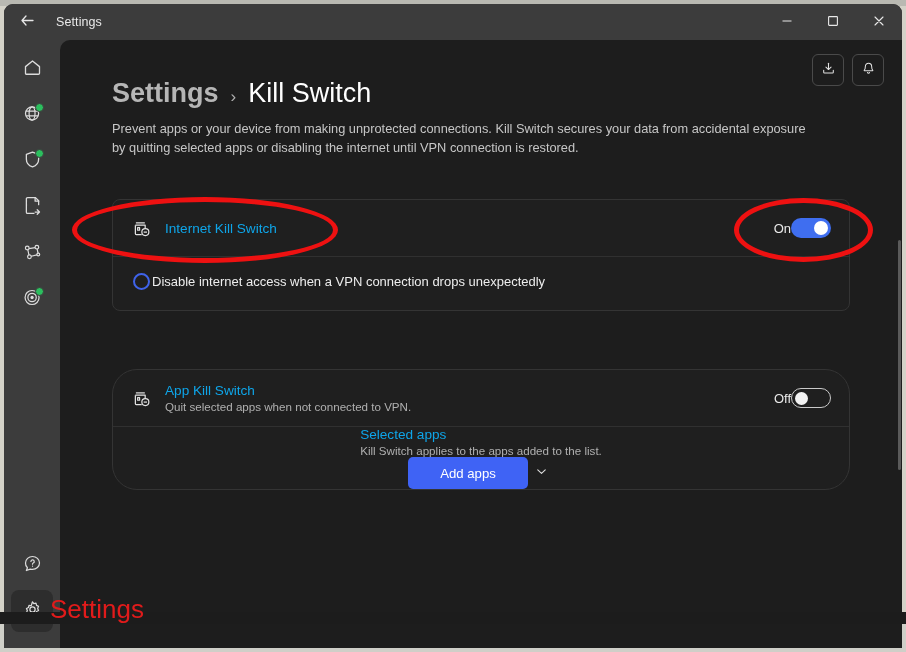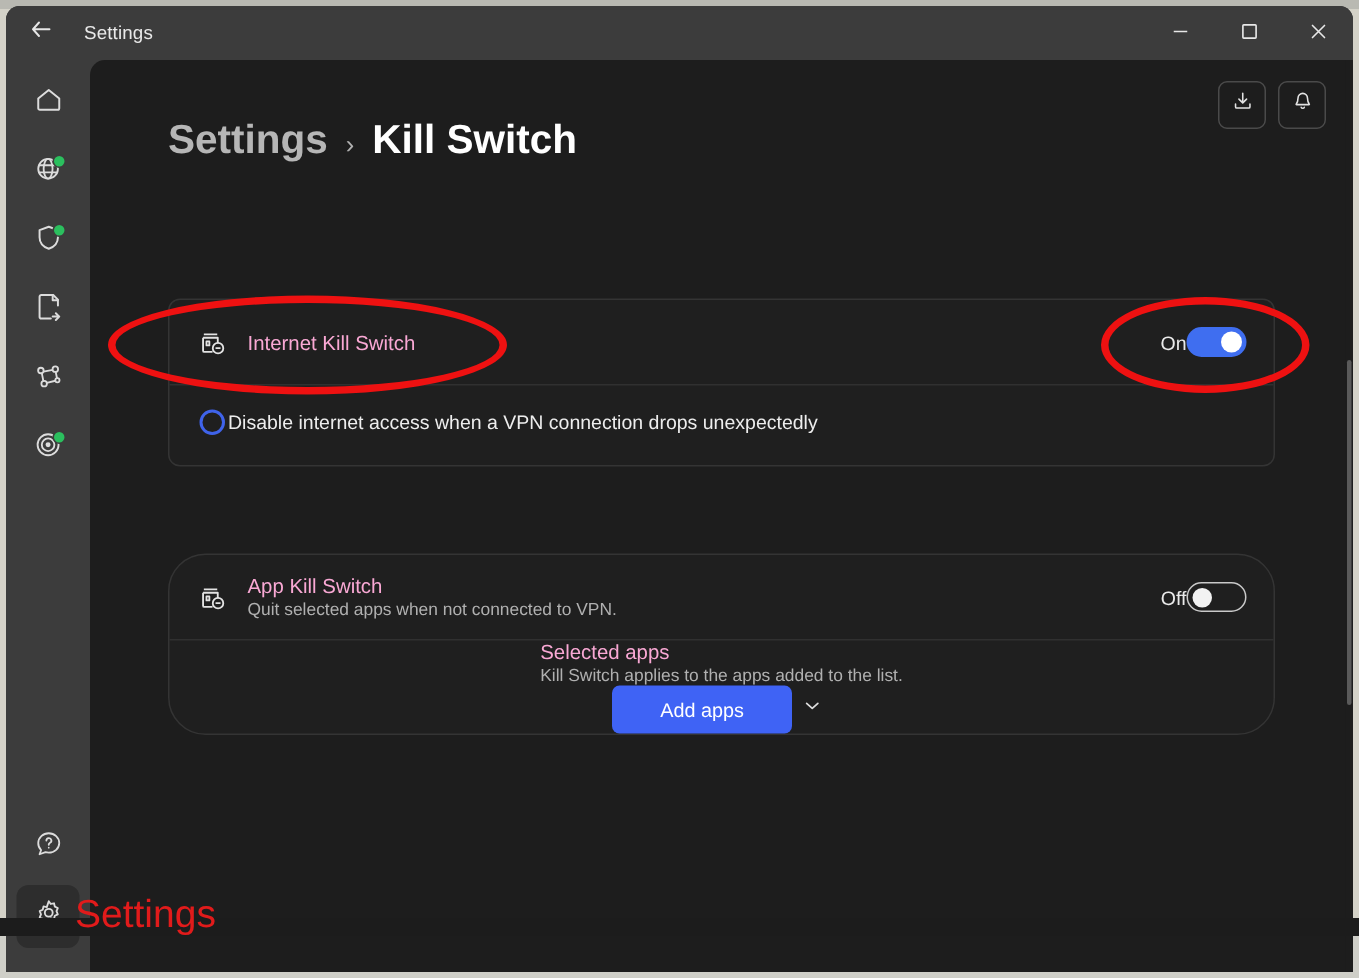--- a/index.html
+++ b/index.html
@@ -114,21 +114,21 @@
   #scroll-thumb {
     position: absolute; right: 1px; top: 200px; width: 3px; height: 230px;
     background: #5a5a5a; border-radius: 2px;
   }
 
   
   #header { position: absolute; left: 52px; top: 38px; width: 730px; }
   #breadcrumb { display: flex; align-items: baseline; gap: 12px; }
   #crumb-root { font-size: 27px; font-weight: bold; color: #b6b6b6; }
   #crumb-sep { font-size: 17px; color: #b0b0b0; }
-  #crumb-current { font-size: 27px; font-weight: bold; color: #ffffff; }
+  #crumb-current { font-size: 27px; font-weight: normal; color: #ffffff; }
   #page-desc {
     margin-top: 10px; font-size: 12.8px; line-height: 1.52; color: #c6c6c6;
     max-width: 706px;
   }
 
   
   .card {
     position: absolute; left: 52px; width: 738px;
     background: #1f1f1f;
     border: 1px solid #343434;
@@ -139,21 +139,21 @@
 
   .row {
     display: flex; align-items: center;
     padding: 0 18px;
     min-height: 56px;
   }
   .row-divider { border-top: 1px solid #303030; }
 
   .row-icon { width: 34px; display: flex; align-items: center; color: #e3e3e3; }
   .row-main { flex: 1; }
-  .row-title { font-size: 13.6px; color: #f9a8d4; }
+  .row-title { font-size: 13.6px; color: #0ea5e9; }
   .row-sub { font-size: 11.6px; color: #b0b0b0; margin-top: 2px; }
   .row-right { display: flex; align-items: center; gap: 0; }
   .toggle-label { font-size: 13px; color: #eaeaea; }
 
   .toggle {
     width: 40px; height: 20px; border-radius: 11px; position: relative;
   }
   .toggle.on { background: #3f6ef0; }
   .toggle.on .knob {
     position: absolute; right: 3px; top: 3px;
@@ -340,20 +340,21 @@
           </span>
         </div>
       </div>
 
       <div id="header">
         <div id="breadcrumb">
           <span id="crumb-root">Settings</span>
           <span id="crumb-sep">›</span>
           <span id="crumb-current">Kill Switch</span>
         </div>
+        <div id="page-desc">Prevent apps or your device from making unprotected connections. Kill Switch secures your data from accidental exposure by quitting selected apps or disabling the internet until VPN connection is restored.</div>
       </div>
 
       <div class="card" id="card-internet">
         <div class="row">
           <div class="row-icon">
             <svg width="21" height="21" viewBox="0 0 24 24" fill="none" stroke="currentColor" stroke-width="1.4" stroke-linejoin="round">
               <path d="M5 8.2h11.2v4.1"></path>
               <path d="M5 8.2V18a1 1 0 0 0 1 1h6.2"></path>
               <path d="M5.6 5.6h10.2"></path>
               <path d="M7.6 11h2.2v3H7.6z"></path>

